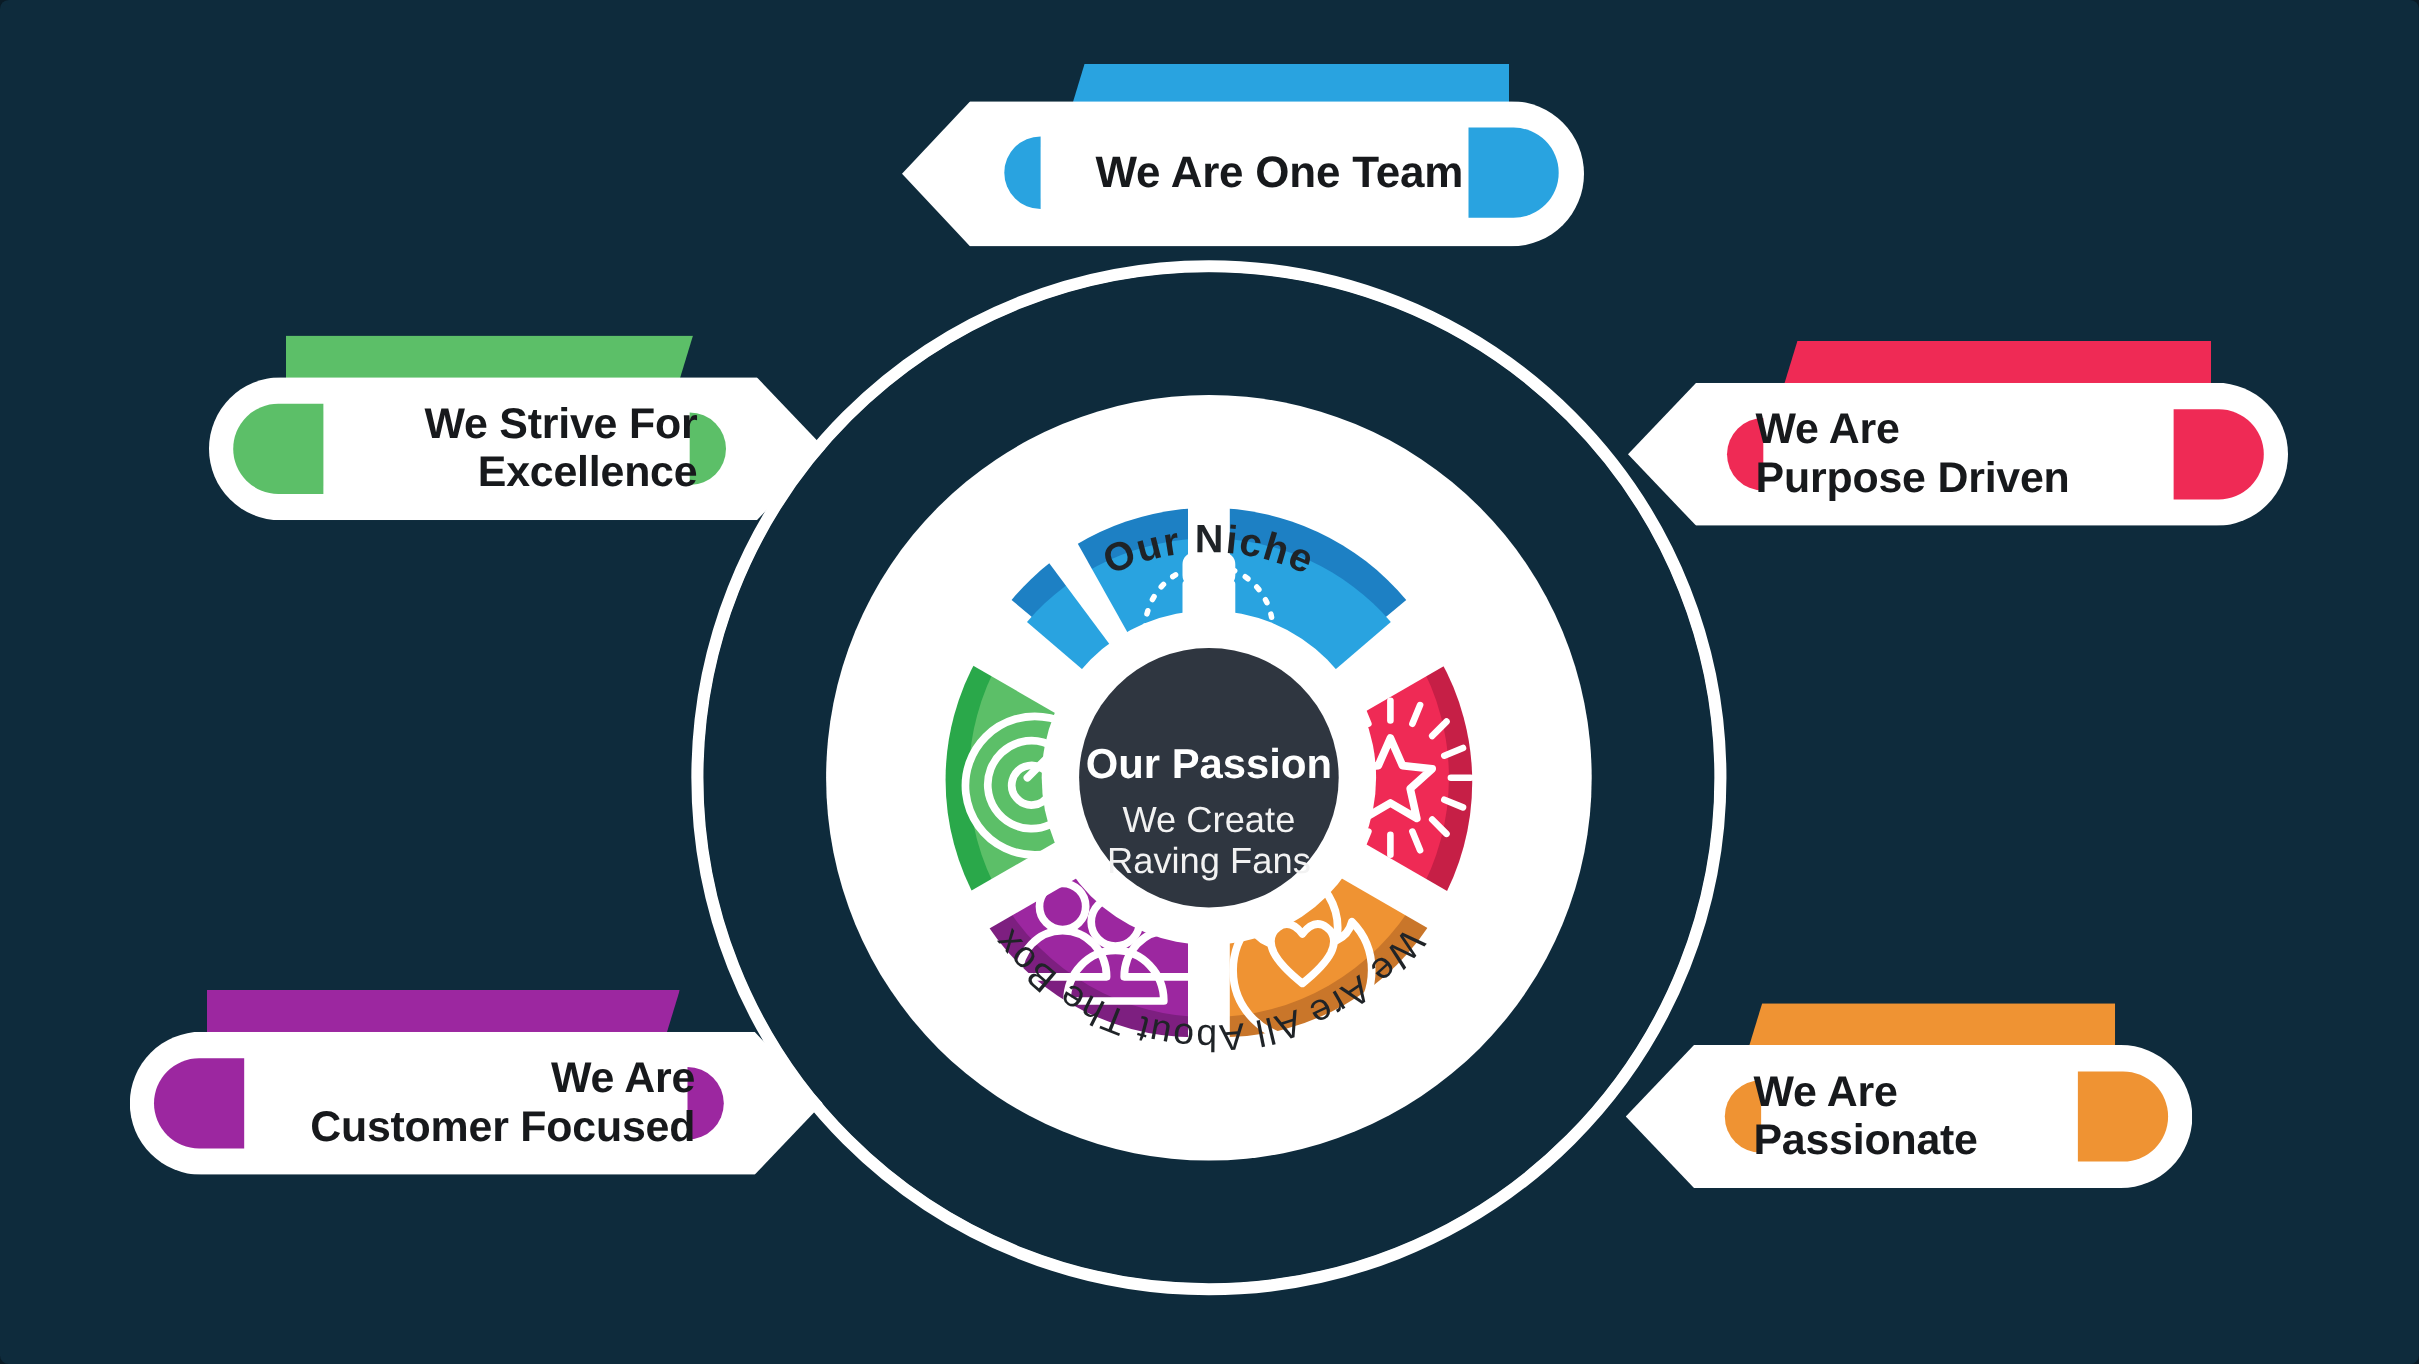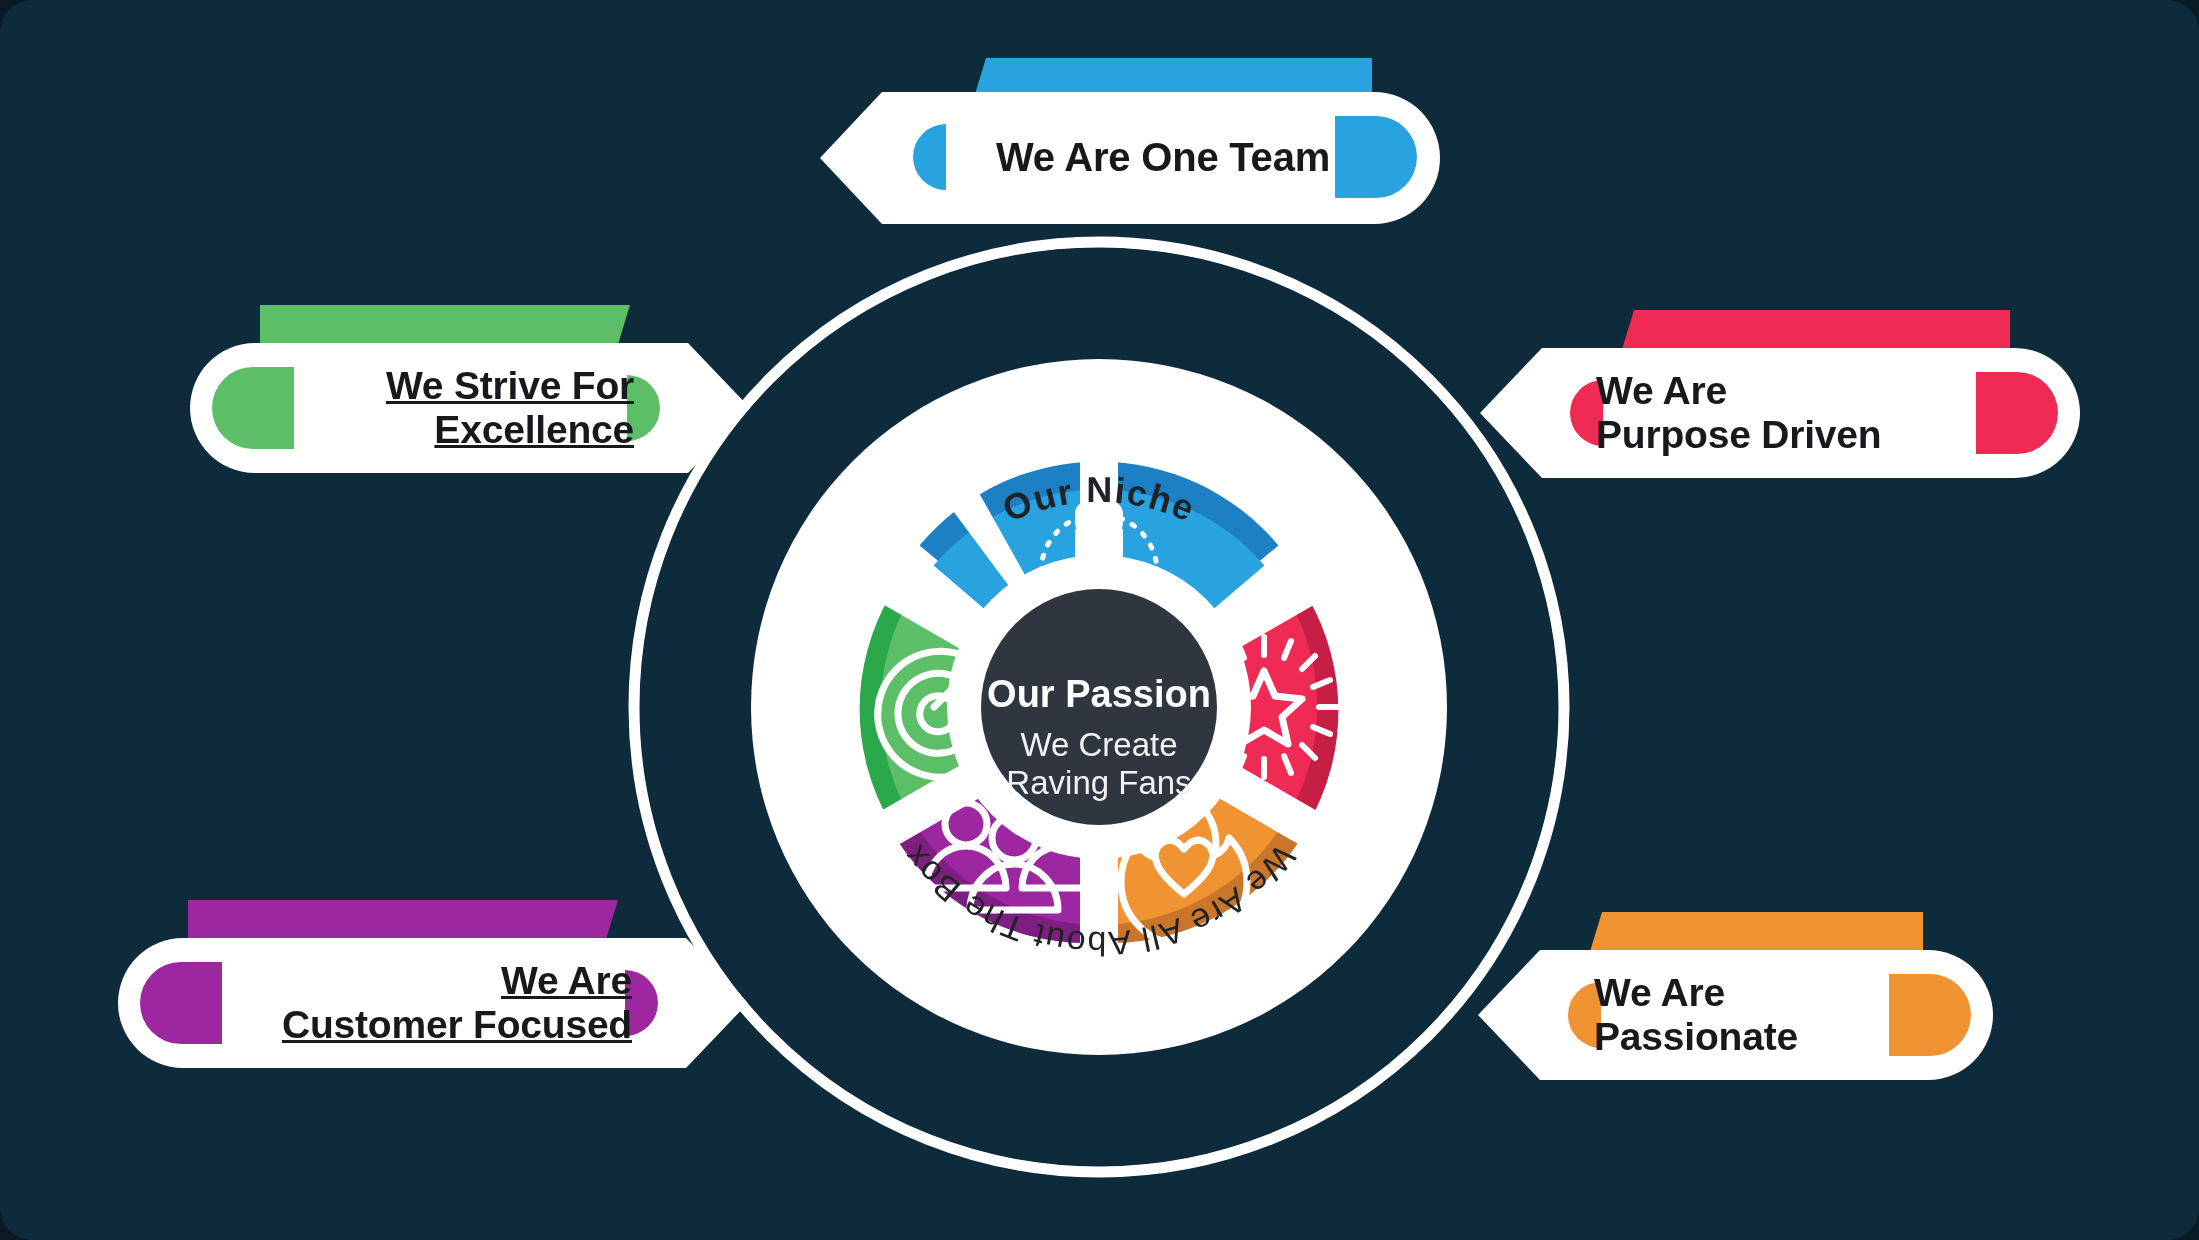--- a/index.html
+++ b/index.html
@@ -1,39 +1,39 @@
 <!DOCTYPE html>
 <html><head>
 <meta charset="utf-8">
 <style>
   html,body{margin:0;padding:0;background:#0a1b26;}
   body{width:2199px;height:1240px;overflow:hidden;
        font-family:"Liberation Sans",sans-serif;}
   #stage{position:relative;width:2199px;height:1240px;
-         background:#0e2b3c;border-radius:32px;overflow:hidden;}
+         background:#0e2b3c;border-radius:8px;overflow:hidden;}
 
   .wheel-wrap{position:absolute;left:624px;top:232px;width:950px;height:950px;}
   .wheel-wrap svg{display:block;}
 
   
   .label{position:absolute;display:flex;align-items:center;}
   .tab{position:absolute;height:46px;}
   .pill{position:relative;background:#ffffff;height:118px;display:flex;
         align-items:center;box-sizing:border-box;
         filter:drop-shadow(0 0 0 rgba(0,0,0,0));}
   .pill-text{position:relative;z-index:4;font-weight:bold;color:#17191c;
              line-height:1.12;letter-spacing:-0.2px;white-space:pre-line;}
   .cap{position:absolute;z-index:3;}
   .inner-dot{position:absolute;z-index:3;}
 
   
   .L .pill{border-radius:70px 0 0 70px;
            clip-path:polygon(0 0,calc(100% - 62px) 0,100% 50%,calc(100% - 62px) 100%,0 100%);
            padding-left:34px;padding-right:110px;justify-content:flex-end;}
-  .L .pill-text{text-align:right;text-decoration:underline;}
+  .L .pill-text{text-align:right;}
   .L .cap{left:16px;top:18px;width:82px;height:82px;border-radius:82px 0 0 82px;}
   .L .inner-dot{right:84px;top:26px;width:33px;height:66px;border-radius:0 66px 66px 0;}
   .L .tab{left:70px;}
 
   
   .R .pill{border-radius:0 70px 70px 0;
            clip-path:polygon(62px 0,100% 0,100% 100%,62px 100%,0 50%);
            padding-right:34px;padding-left:110px;justify-content:flex-start;}
   .R .pill-text{text-align:left;}
   .R .cap{right:16px;top:18px;width:82px;height:82px;border-radius:0 82px 82px 0;}

